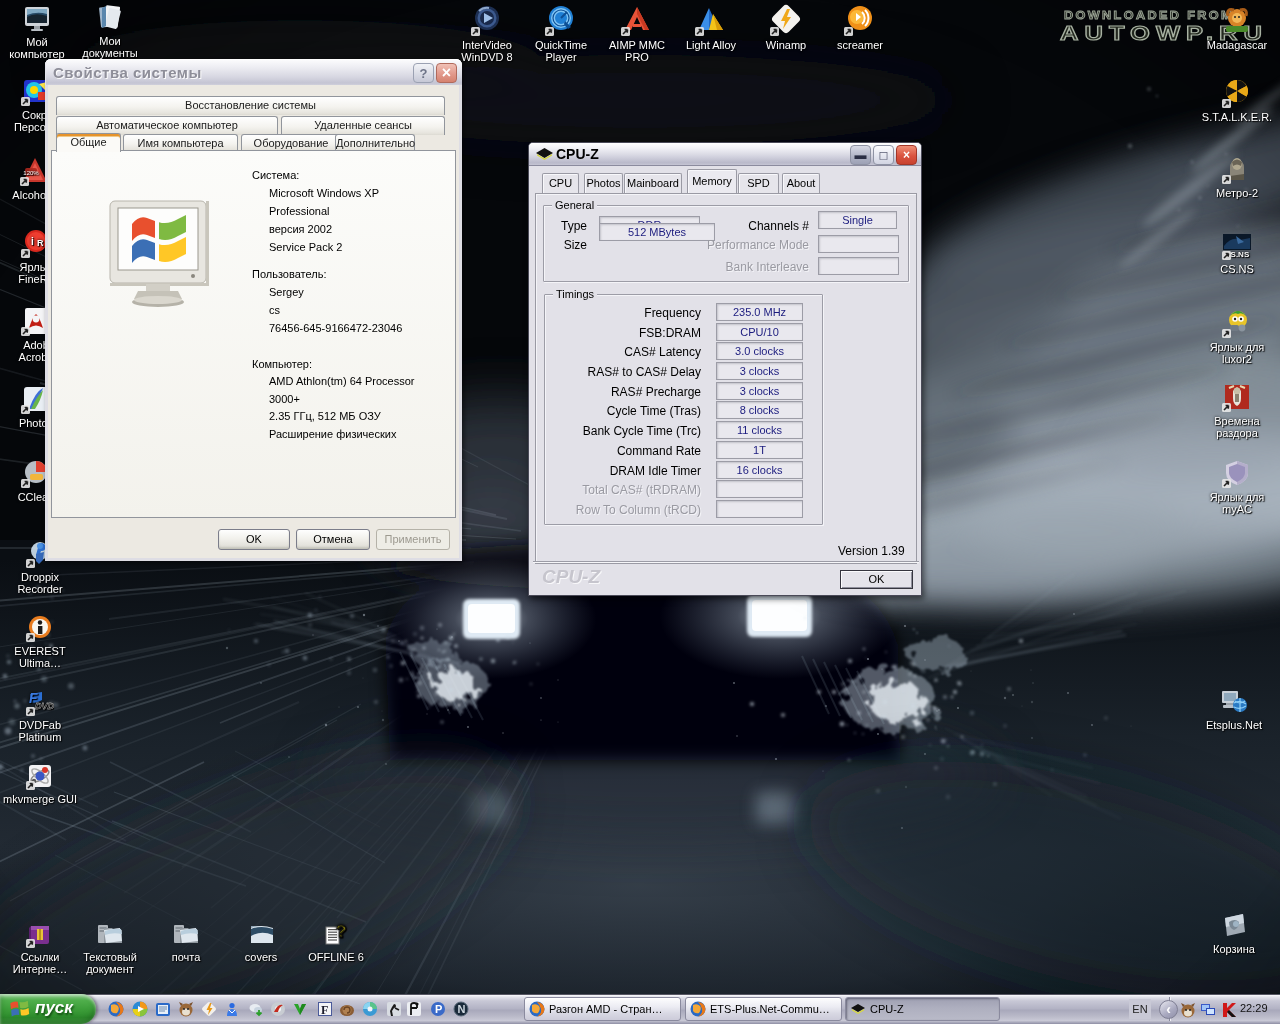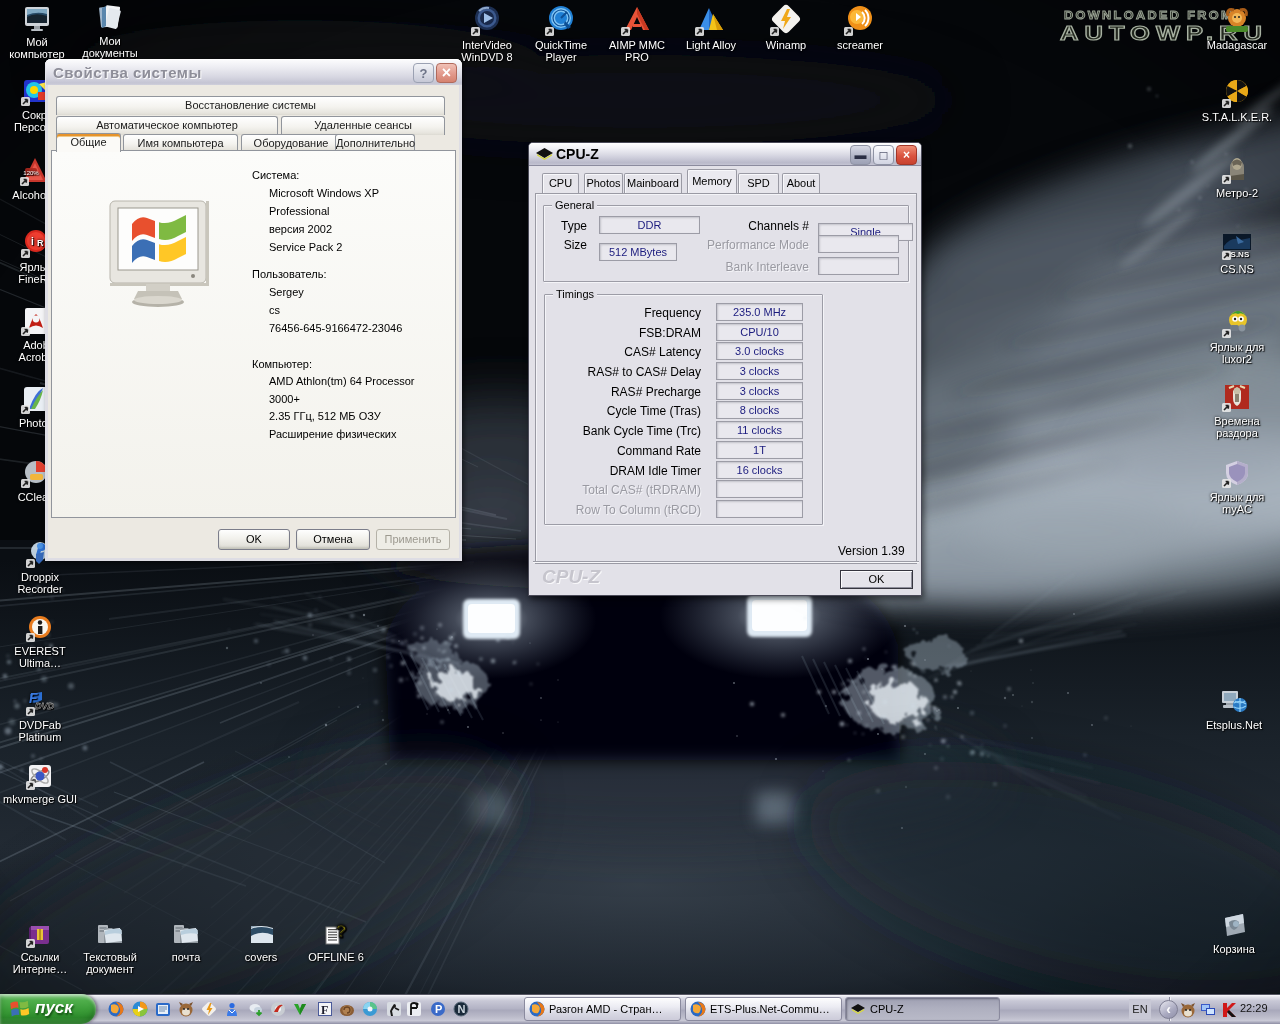--- a/index.html
+++ b/index.html
@@ -985,25 +985,25 @@
       <div class="tab2" style="left:158px;top:26px;width:50px;height:24px;background:#ebeaf0;z-index:2;line-height:22px">Memory</div>
       <div class="tab2" style="left:209px;top:30px;width:41px;height:20px;line-height:19px">SPD</div>
       <div class="tab2" style="left:253px;top:30px;width:38px;height:20px;line-height:19px">About</div>
       <div class="page2"></div>
       <div class="grp" style="left:14px;top:62px;width:366px;height:77px">
         <span class="cap">General</span>
       </div>
       <div class="lbl r" style="left:20px;top:76px;width:38px">Type</div>
       <div class="lbl r" style="left:20px;top:95px;width:38px">Size</div>
       <div class="fld" style="left:70px;top:73px;width:101px">DDR</div>
-      <div class="fld" style="left:70px;top:100px;width:78px">512 MBytes</div>
+      <div class="fld" style="left:70px;top:80px;width:116px">512 MBytes</div>
       <div class="lbl r" style="left:200px;top:76px;width:80px">Channels #</div>
       <div class="lbl r dis" style="left:170px;top:95px;width:110px">Performance Mode</div>
       <div class="lbl r dis" style="left:170px;top:117px;width:110px">Bank Interleave</div>
-      <div class="fld" style="left:289px;top:80px;width:95px">Single</div>
+      <div class="fld" style="left:289px;top:68px;width:79px">Single</div>
       <div class="fld" style="left:289px;top:92px;width:81px"></div>
       <div class="fld" style="left:289px;top:114px;width:81px"></div>
       <div class="grp" style="left:15px;top:151px;width:279px;height:231px">
         <span class="cap">Timings</span>
       </div>
       <div class="lbl r" style="left:20px;top:163px;width:152px">Frequency</div>
       <div class="fld" style="left:187px;top:160px;width:87px">235.0 MHz</div>
       <div class="lbl r" style="left:20px;top:183px;width:152px">FSB:DRAM</div>
       <div class="fld" style="left:187px;top:180px;width:87px">CPU/10</div>
       <div class="lbl r" style="left:20px;top:202px;width:152px">CAS# Latency</div>

